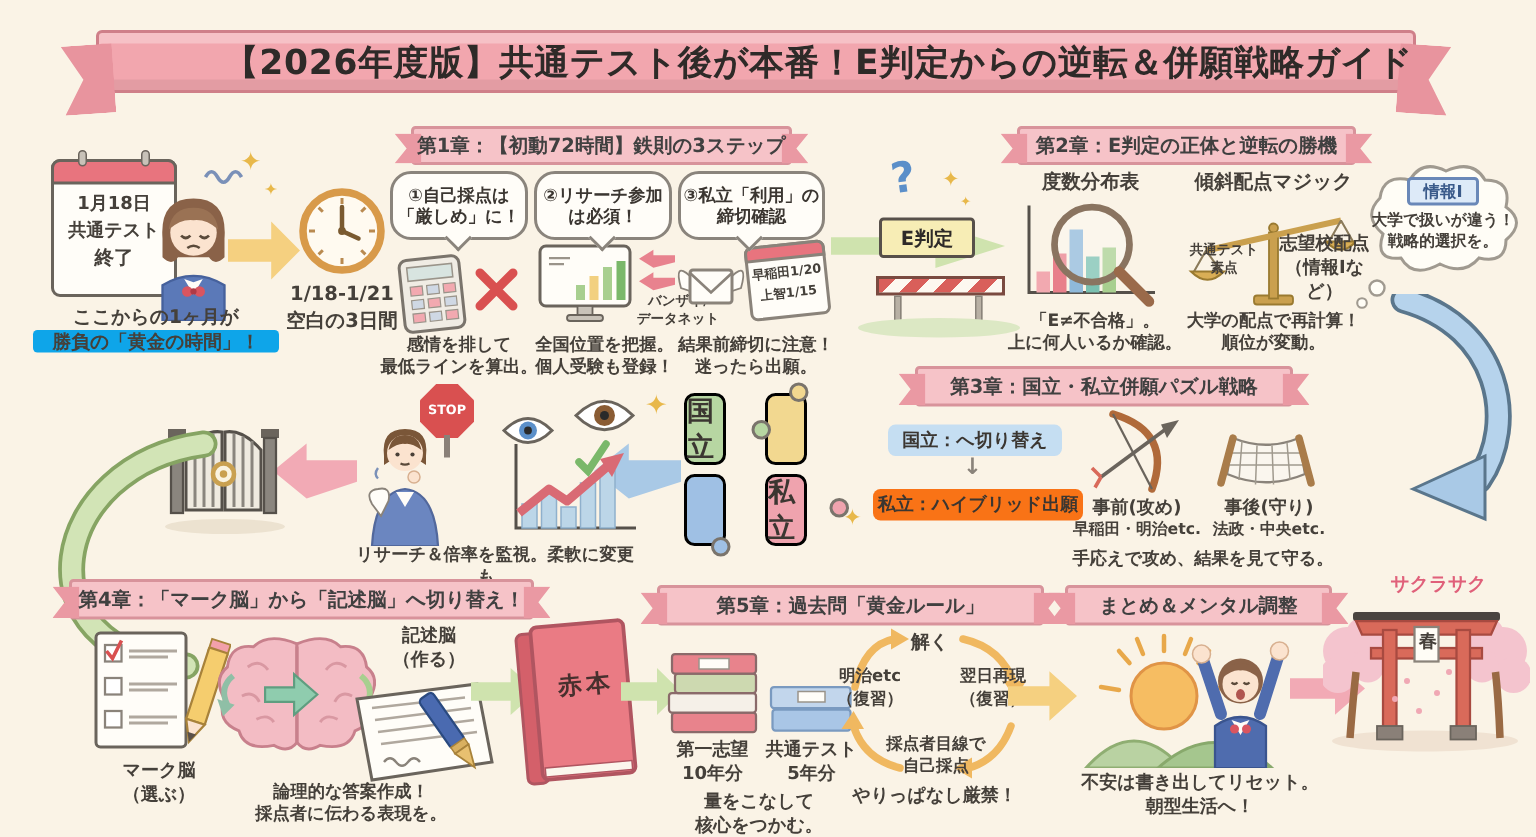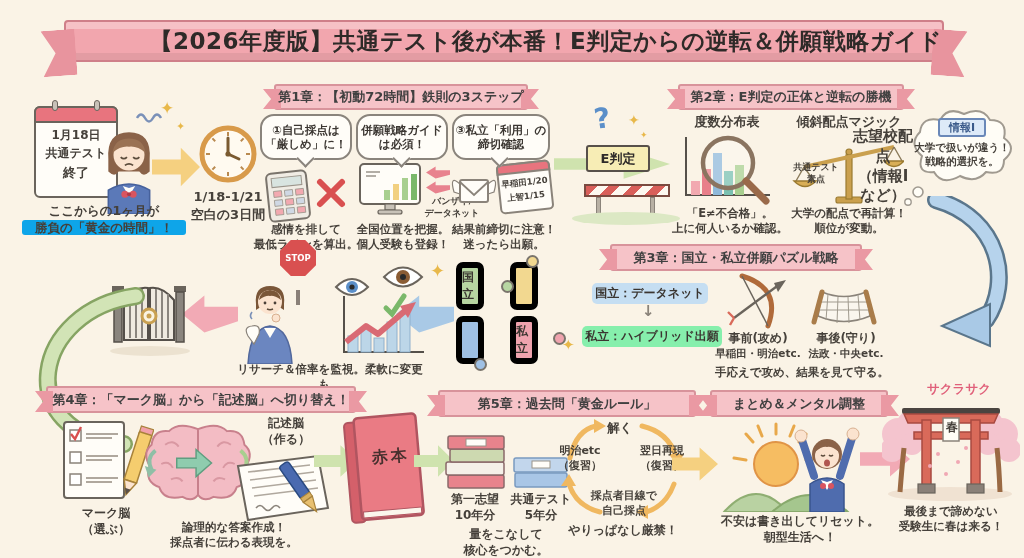--- a/index.html
+++ b/index.html
@@ -24,22 +24,22 @@
           font-weight:bold;color:#3b3631;text-align:center;line-height:1.25;font-size:11.5px;}
   .bubble::after{content:"";position:absolute;bottom:-7px;left:42%;width:11px;height:11px;background:#fffdf8;
           border-right:2px solid #8a847c;border-bottom:2px solid #8a847c;transform:rotate(45deg);}
   .arrR{position:absolute;clip-path:polygon(0 32%,60% 32%,60% 4%,100% 50%,60% 96%,60% 68%,0 68%);}
   .arrL{position:absolute;clip-path:polygon(100% 32%,40% 32%,40% 4%,0 50%,40% 96%,100% 68%,100% 68%);}
   .hl-y{background:#0ea5e9;padding:0 13px;border-radius:3px;}
   .pill{position:absolute;font-weight:bold;text-align:center;border-radius:5px;color:#3b3631;font-size:12px;line-height:21px;}
   .spark{position:absolute;color:#e8b84a;font-weight:bold;}
   .octagon{position:absolute;background:#d95050;clip-path:polygon(30% 0,70% 0,100% 30%,100% 70%,70% 100%,30% 100%,0 70%,0 30%);
           display:flex;align-items:center;justify-content:center;color:#fff;font-weight:bold;font-size:8.5px;}
-  .pz{position:absolute;width:28px;height:48px;border:6px solid #000000;border-radius:7px;display:flex;align-items:center;justify-content:center;
-      font-weight:bold;font-size:12px;color:#3b3631;}
+  .pz{position:absolute;width:28px;height:48px;border:2px solid #000000;border-radius:7px;display:flex;align-items:center;justify-content:center;
+      font-weight:bold;font-size:18px;color:#3b3631;}
   .nub{position:absolute;width:13px;height:13px;border:2px solid #7a746c;border-radius:50%;}
   svg{display:block;}
 </style>
 </head>
 <body>
 
 <div id="canvas">
 
   <div class="title-band">
       <span>【2026年度版】共通テスト後が本番！E判定からの逆転＆併願戦略ガイド</span>
@@ -96,21 +96,21 @@
   <div class="cap" style="left:168px;top:188px;width:120px;font-size:13px;">1/18-1/21</div>
   <div class="cap" style="left:168px;top:206px;width:120px;font-size:13px;">空白の3日間</div>
 
   <div class="ribbon" style="left:274px;top:84px;width:254px;height:26px;">第1章：【初動72時間】鉄則の3ステップ</div>
 
   <div class="bubble" style="left:260px;top:114px;width:92px;height:46px;">
     <div>①自己採点は</div>
     <div>「厳しめ」に！</div>
   </div>
   <div class="bubble" style="left:356px;top:114px;width:92px;height:46px;">
-    <div>併願戦略ガイド</div>
+    <div>②リサーチ参加</div>
     <div>は必須！</div>
   </div>
   <div class="bubble" style="left:452px;top:114px;width:98px;height:46px;">
     <div>③私立「利用」の</div>
     <div>締切確認</div>
   </div>
 
   <div class="abs" style="left:264px;top:168px;width:84px;height:56px;">
     <svg viewBox="0 0 84 56" width="84" height="56">
       <g transform="rotate(-6 24 28)">
@@ -219,21 +219,21 @@
       <path d="M12,34 L4,48 M12,34 L22,48" stroke="#8a7a5a" stroke-width="1.4"></path>
       <path d="M2,48 Q13,59 24,48 Z" fill="#d9ae56" stroke="#9a7a30" stroke-width="1.4"></path>
       <path d="M102,14 L94,28 M102,14 L110,28" stroke="#8a7a5a" stroke-width="1.4"></path>
       <path d="M92,28 Q102,39 112,28 Z" fill="#d9ae56" stroke="#9a7a30" stroke-width="1.4"></path>
     </svg>
   </div>
   <div class="cap" style="left:786px;top:162px;width:60px;font-size:9px;">
     <div>共通テスト</div>
     <div>素点</div>
   </div>
-  <div class="cap" style="left:852px;top:127px;width:62px;font-size:15px;">
+  <div class="cap" style="left:852px;top:155px;width:62px;font-size:12px;">
     <div>志望校配点</div>
     <div>（情報Iなど）</div>
   </div>
   <div class="cap" style="left:780px;top:206px;width:138px;">
     <div>大学の配点で再計算！</div>
     <div>順位が変動。</div>
   </div>
 
   <div class="abs" style="left:902px;top:104px;width:120px;height:104px;">
     <svg viewBox="0 0 120 104" width="120" height="104">
@@ -251,23 +251,23 @@
 
   <div class="abs" style="left:884px;top:196px;width:136px;height:168px;">
     <svg viewBox="0 0 136 168" width="136" height="168">
       <path d="M52,4 C116,22 128,86 102,124" stroke="#5a768c" stroke-width="18" fill="none" stroke-linecap="round"></path>
       <path d="M52,4 C116,22 128,86 102,124" stroke="#b6d3ec" stroke-width="13" fill="none" stroke-linecap="round"></path>
       <polygon points="58,130 106,108 106,150" fill="#a9c9e6" stroke="#5a768c" stroke-width="2"></polygon>
     </svg>
   </div>
 
   <div class="ribbon" style="left:610px;top:244px;width:252px;height:27px;">第3章：国立・私立併願パズル戦略</div>
-  <div class="pill" style="left:592px;top:283px;width:116px;height:21px;background:#c5def2;">国立：データネット</div>
+  <div class="pill" style="left:592px;top:283px;width:116px;height:21px;background:#c5def2;">国立：へ切り替え</div>
   <span class="abs" style="left:642px;top:302px;font-size:15px;font-weight:bold;color:#8a837a;">↓</span>
-  <div class="pill" style="left:582px;top:326px;width:140px;height:21px;background:#86efac;">私立：ハイブリッド出願</div>
+  <div class="pill" style="left:582px;top:326px;width:140px;height:21px;background:#f97316;">私立：ハイブリッド出願</div>
 
   <div class="abs" style="left:726px;top:272px;width:64px;height:58px;">
     <svg viewBox="0 0 64 58" width="64" height="58">
       <path d="M16,4 Q56,16 42,54" stroke="#b06a3a" stroke-width="5" fill="none" stroke-linecap="round"></path>
       <path d="M16,4 L42,54" stroke="#6a645c" stroke-width="1.5"></path>
       <path d="M8,46 L54,12" stroke="#6a645c" stroke-width="2.4"></path>
       <polygon points="60,8 48,11 52,20" fill="#6a645c"></polygon>
       <path d="M8,46 L2,40 M8,46 L4,53" stroke="#d96a5a" stroke-width="2.4"></path>
     </svg>
   </div>
@@ -326,21 +326,21 @@
       <rect x="40" y="46" width="10" height="14" fill="#bcd6e8" stroke="#8fb0cc"></rect>
         <rect x="53" y="30" width="10" height="30" fill="#bcd6e8" stroke="#8fb0cc"></rect>
       <rect x="66" y="22" width="10" height="38" fill="#bcd6e8" stroke="#8fb0cc"></rect>
       <path d="M12,50 L32,34 L44,42 L72,18" stroke="#d96a74" stroke-width="6" fill="none" stroke-linejoin="round"></path>
       <polygon points="82,10 66,14 74,26" fill="#d96a74"></polygon>
       <path d="M52,16 L58,22 L70,4" stroke="#7ab86a" stroke-width="5" fill="none" stroke-linecap="round"></path>
     </svg>
   </div>
   <div class="cap" style="left:228px;top:362px;width:204px;">リサーチ＆倍率を監視。柔軟に変更も。</div>
 
-  <div class="octagon" style="left:280px;top:240px;width:36px;height:36px;">STOP</div>
+  <div class="octagon" style="left:280px;top:256px;width:36px;height:36px;">STOP</div>
   <div class="abs" style="left:296px;top:290px;width:4px;height:15px;background:#8a8078;"></div>
   <div class="abs" style="left:240px;top:282px;width:60px;height:82px;">
     <svg viewBox="0 0 60 82" width="60" height="82">
       <path d="M16,22 Q14,4 30,4 Q46,4 44,22 L44,28 Q30,18 16,28 Z" fill="#7a5638"></path>
       <circle cx="30" cy="20" r="12" fill="#fbe3cf"></circle>
       <path d="M19,18 Q21,8 30,8 Q39,8 41,18 Q34,13 30,14 Q26,13 19,18 Z" fill="#7a5638"></path>
       <circle cx="25" cy="21" r="1.4" fill="#4a4038"></circle>
         <circle cx="35" cy="21" r="1.4" fill="#4a4038"></circle>
       <path d="M27,27 q3,1.5 6,0" stroke="#5a4a3a" stroke-width="1.4" fill="none"></path>
       <path d="M8,82 Q10,46 30,44 Q50,46 52,82 Z" fill="#6b86c0" stroke="#52689c" stroke-width="1.5"></path>
@@ -566,18 +566,14 @@
       <g fill="#f0a8b4">
           <circle cx="56" cy="58" r="2"></circle>
           <circle cx="76" cy="66" r="2"></circle>
           <circle cx="64" cy="78" r="2"></circle>
           <circle cx="84" cy="52" r="2"></circle>
           <circle cx="48" cy="70" r="2"></circle>
         </g>
     </svg>
   </div>
   <div class="cap" style="left:944px;top:420px;width:16px;font-size:12px;">春</div>
-  <div class="cap" style="left:882px;top:504px;width:138px;">
-    <div>最後まで諦めない</div>
-    <div>受験生に春は来る！</div>
-  </div>
 
 </div>
 
 </body></html>

